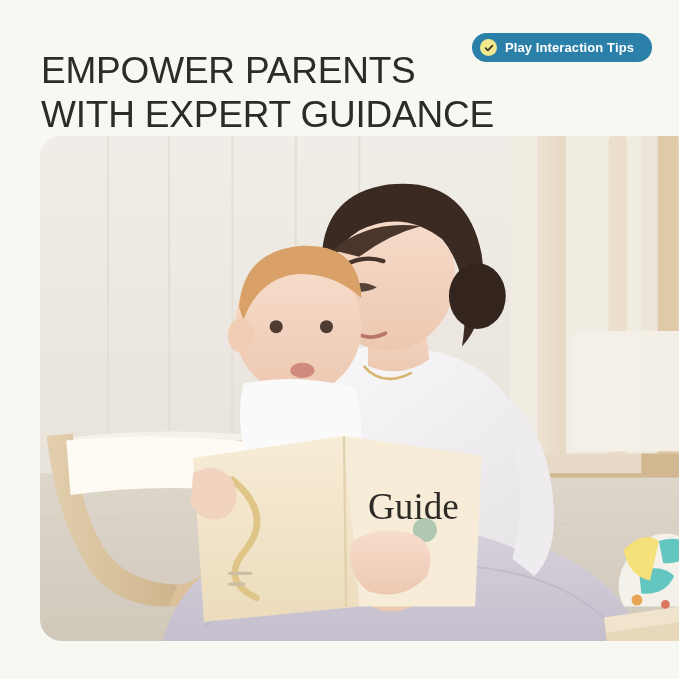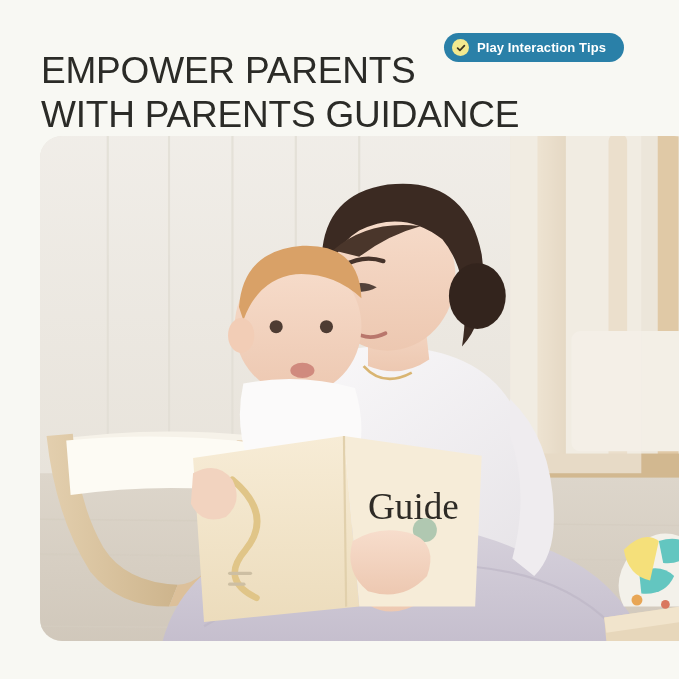--- a/index.html
+++ b/index.html
@@ -39,21 +39,21 @@
     font-weight: 400;
     white-space: nowrap;
   }
   .headline-line {
     display: block;
   }
 
   
   .badge-stack {
     position: absolute;
-    left: 444px;
+    left: 472px;
     top: 33px;
     width: 182px;
     display: flex;
     flex-direction: column;
     gap: 14px;
   }
   .badge {
     display: flex;
     align-items: center;
     gap: 8px;
@@ -98,21 +98,21 @@
   .photo svg { display: block; width: 100%; height: 100%; }
 </style>
 </head>
 <body>
 
 <div class="page">
 
   <div class="header">
     <h1 class="headline">
       <span class="headline-line">EMPOWER PARENTS</span>
-      <span class="headline-line">WITH PARENTS GUIDANCE</span>
+      <span class="headline-line">WITH EXPERT GUIDANCE</span>
     </h1>
 
     <div class="badge-stack">
 
       <div class="badge">
         <span class="badge-check">
           <svg width="12" height="12" viewBox="0 0 12 12" aria-hidden="true">
             <path d="M2.6 6.1 L4.9 8.4 L9.4 3.6" fill="none" stroke="#3c3320" stroke-width="1.7" stroke-linecap="round" stroke-linejoin="round"></path>
           </svg>
         </span>

